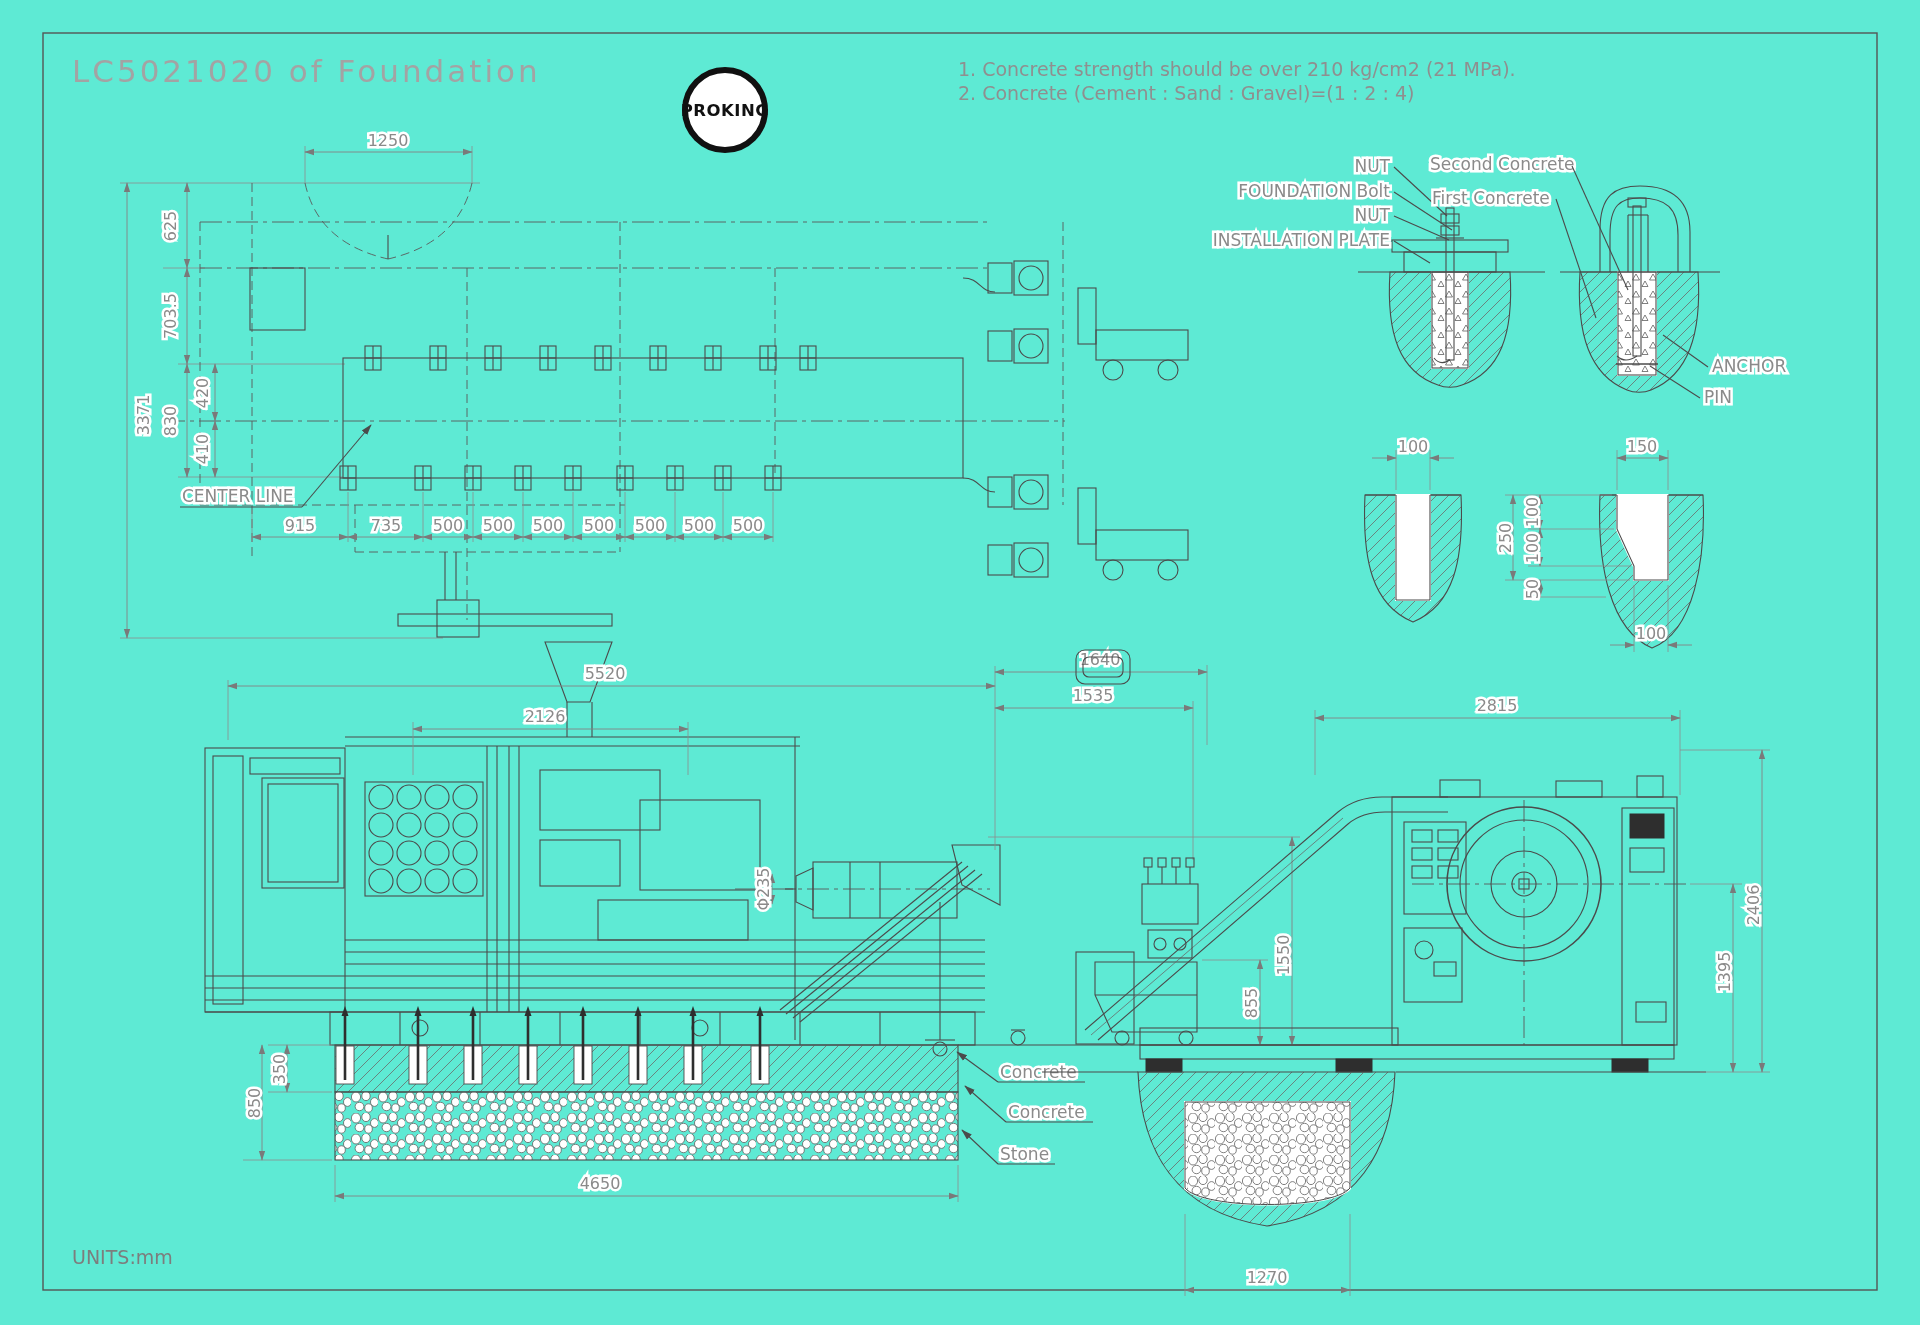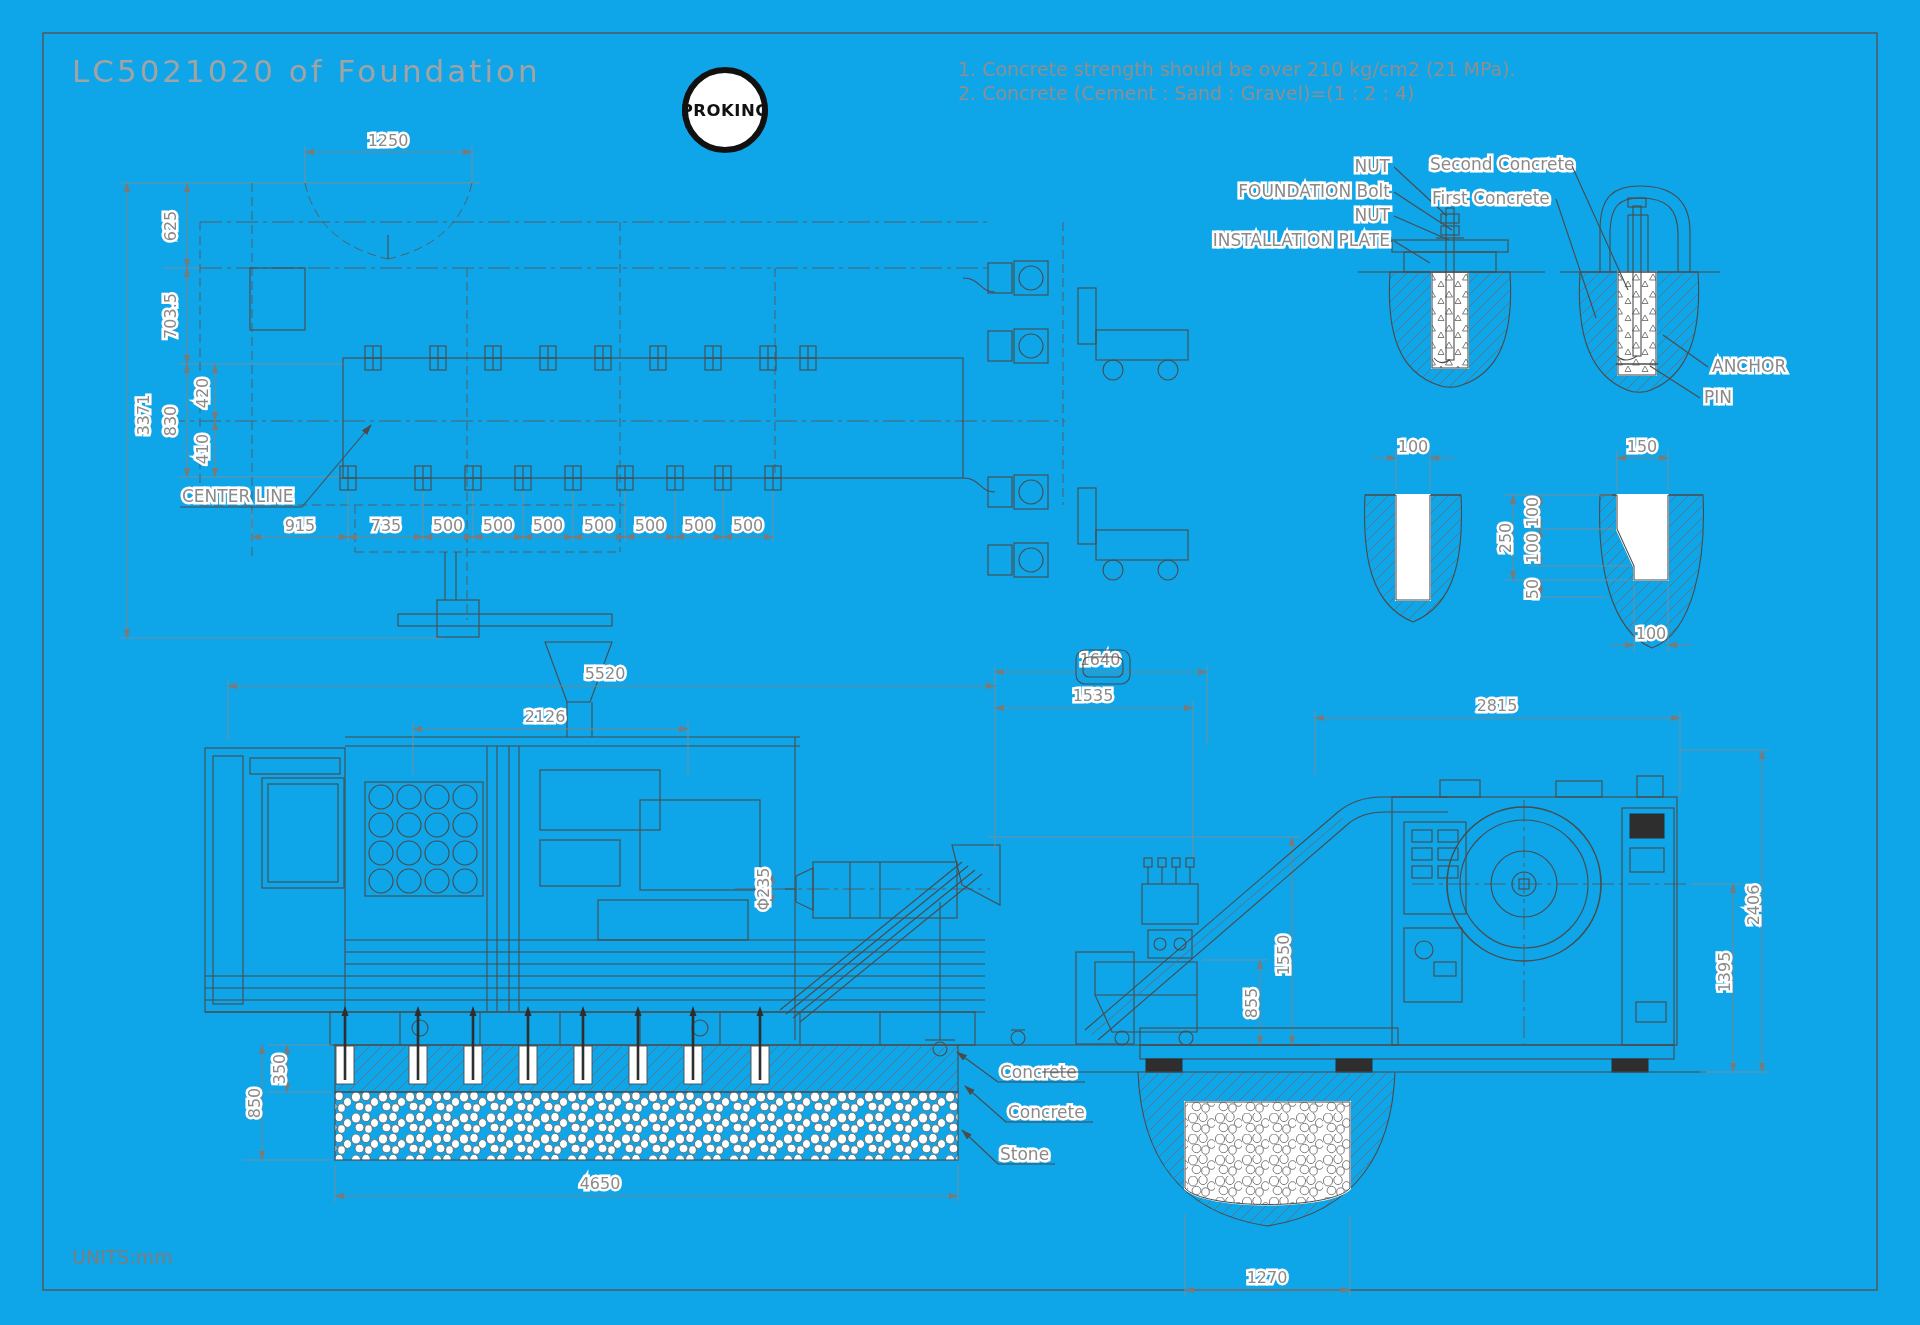--- a/index.html
+++ b/index.html
@@ -1,16 +1,16 @@
 <!DOCTYPE html>
 <html><head>
 <meta charset="utf-8">
 <style>
   html,body{margin:0;padding:0;background:#fff;}
-  #page{position:relative;width:1920px;height:1325px;background:#0ea5e9;overflow:hidden;
+  #page{position:relative;width:1920px;height:1325px;background:#5eead4;overflow:hidden;
         font-family:"DejaVu Sans",sans-serif;}
   svg{position:absolute;left:0;top:0;}
   
   .ln{stroke:#4b4b4b;stroke-width:1.1;fill:none;}
   .lnw{stroke:#4b4b4b;stroke-width:1.6;fill:none;}
   .lt{stroke:#6a6a6a;stroke-width:0.8;fill:none;}
   .dsh{stroke:#5a5a5a;stroke-width:0.9;fill:none;stroke-dasharray:9,5;}
   .cd{stroke:#5a5a5a;stroke-width:0.9;fill:none;stroke-dasharray:22,5,4,5;}
   .dim{stroke:#848484;stroke-width:0.9;fill:none;}
   .ext{stroke:#8d8d8d;stroke-width:0.8;fill:none;}

